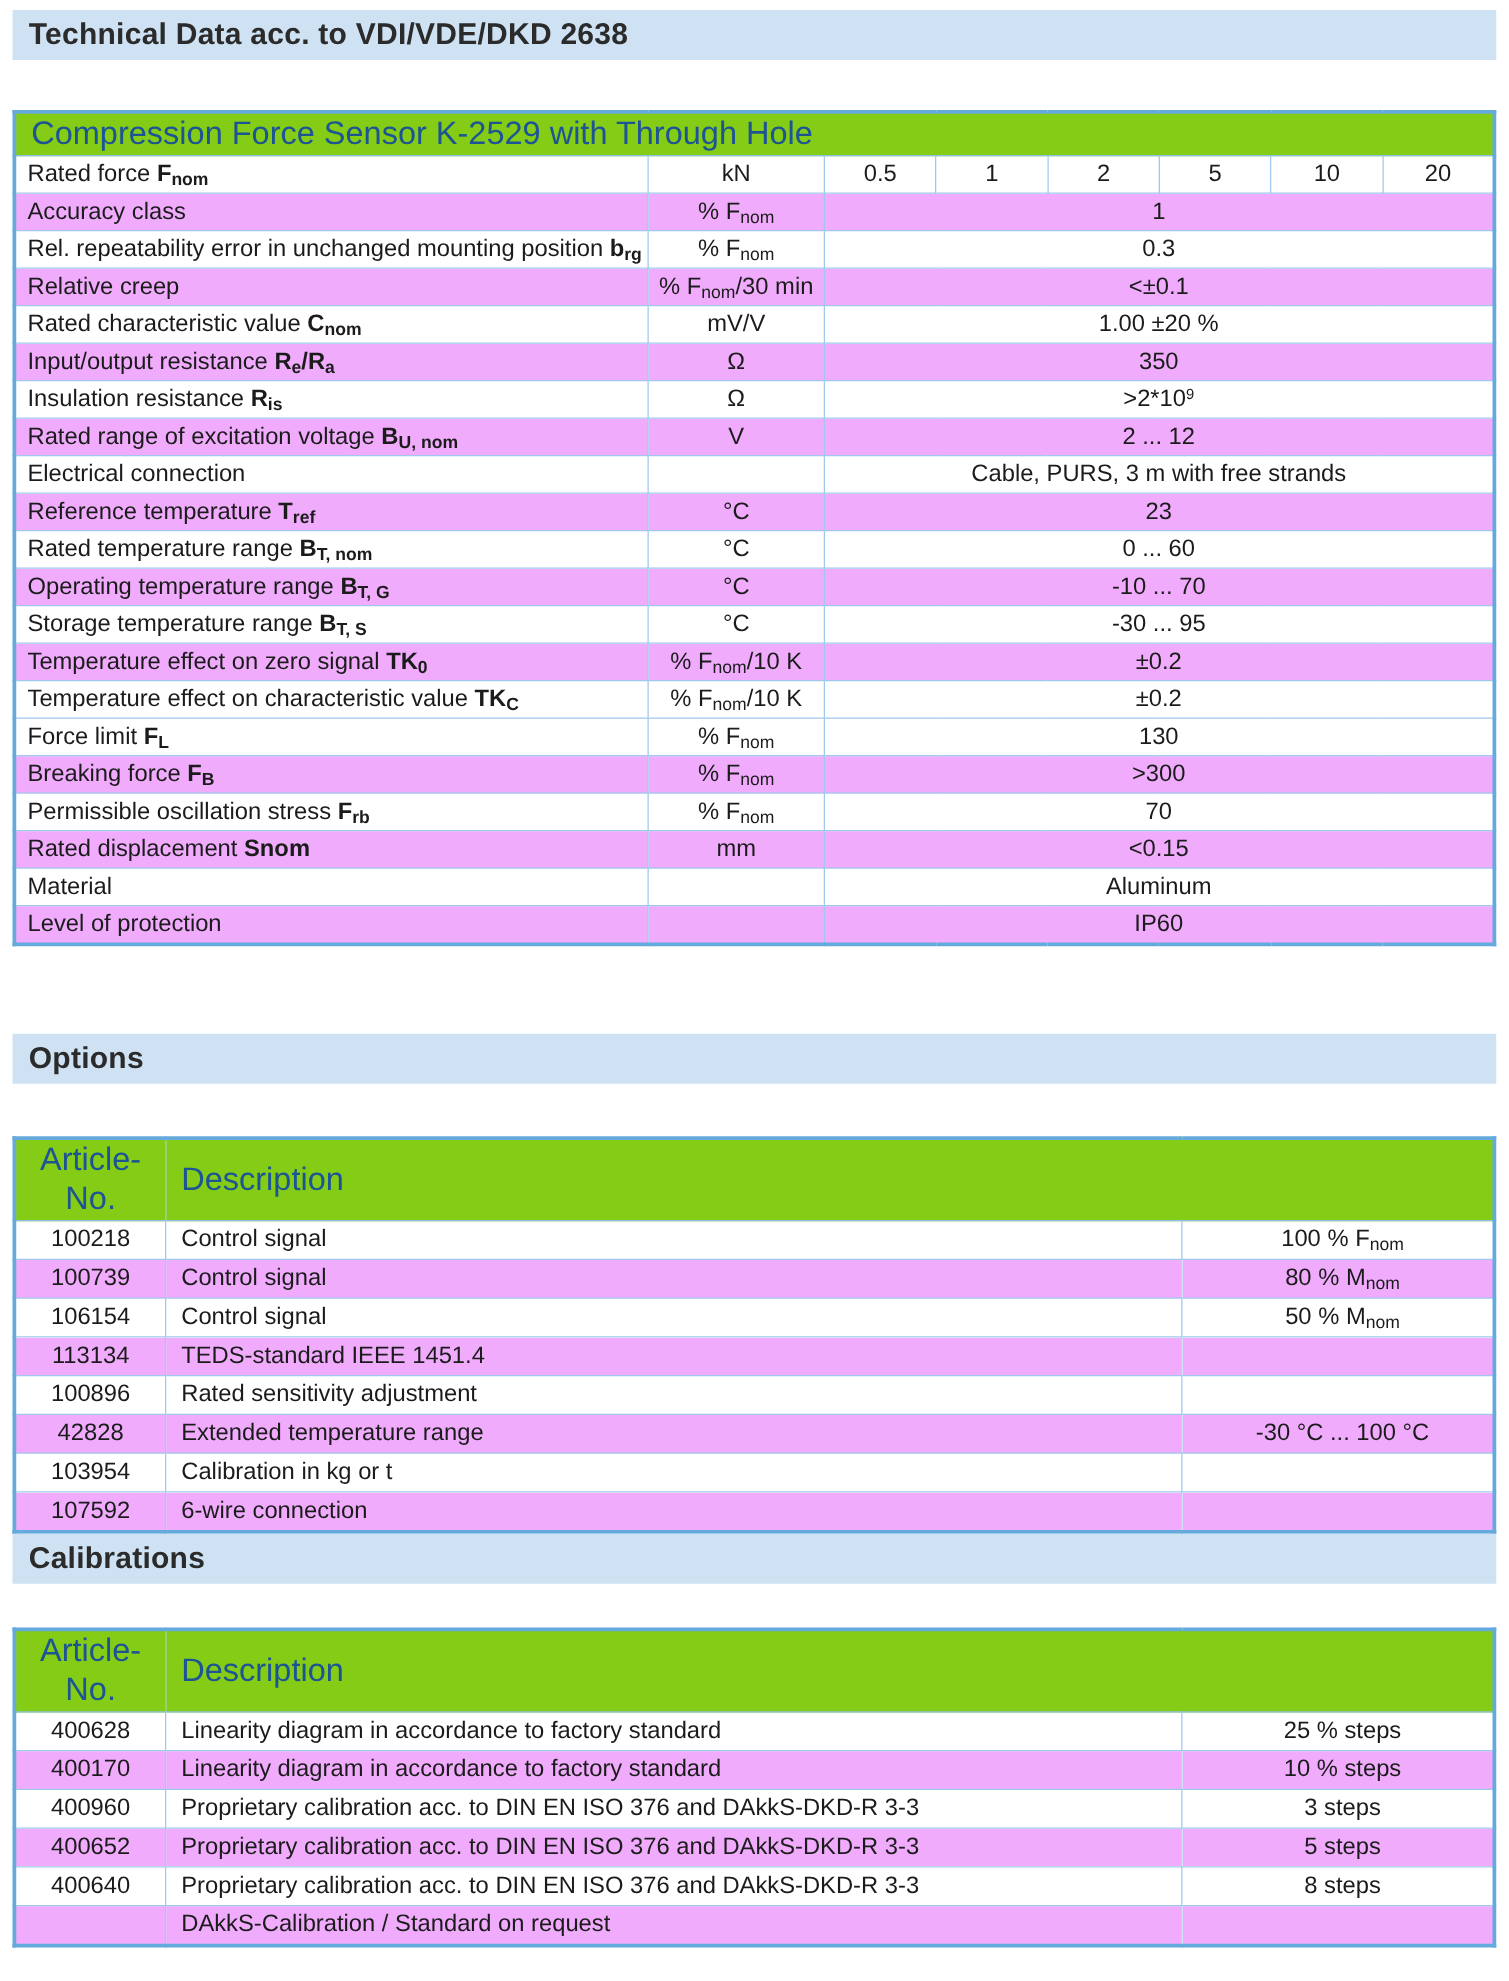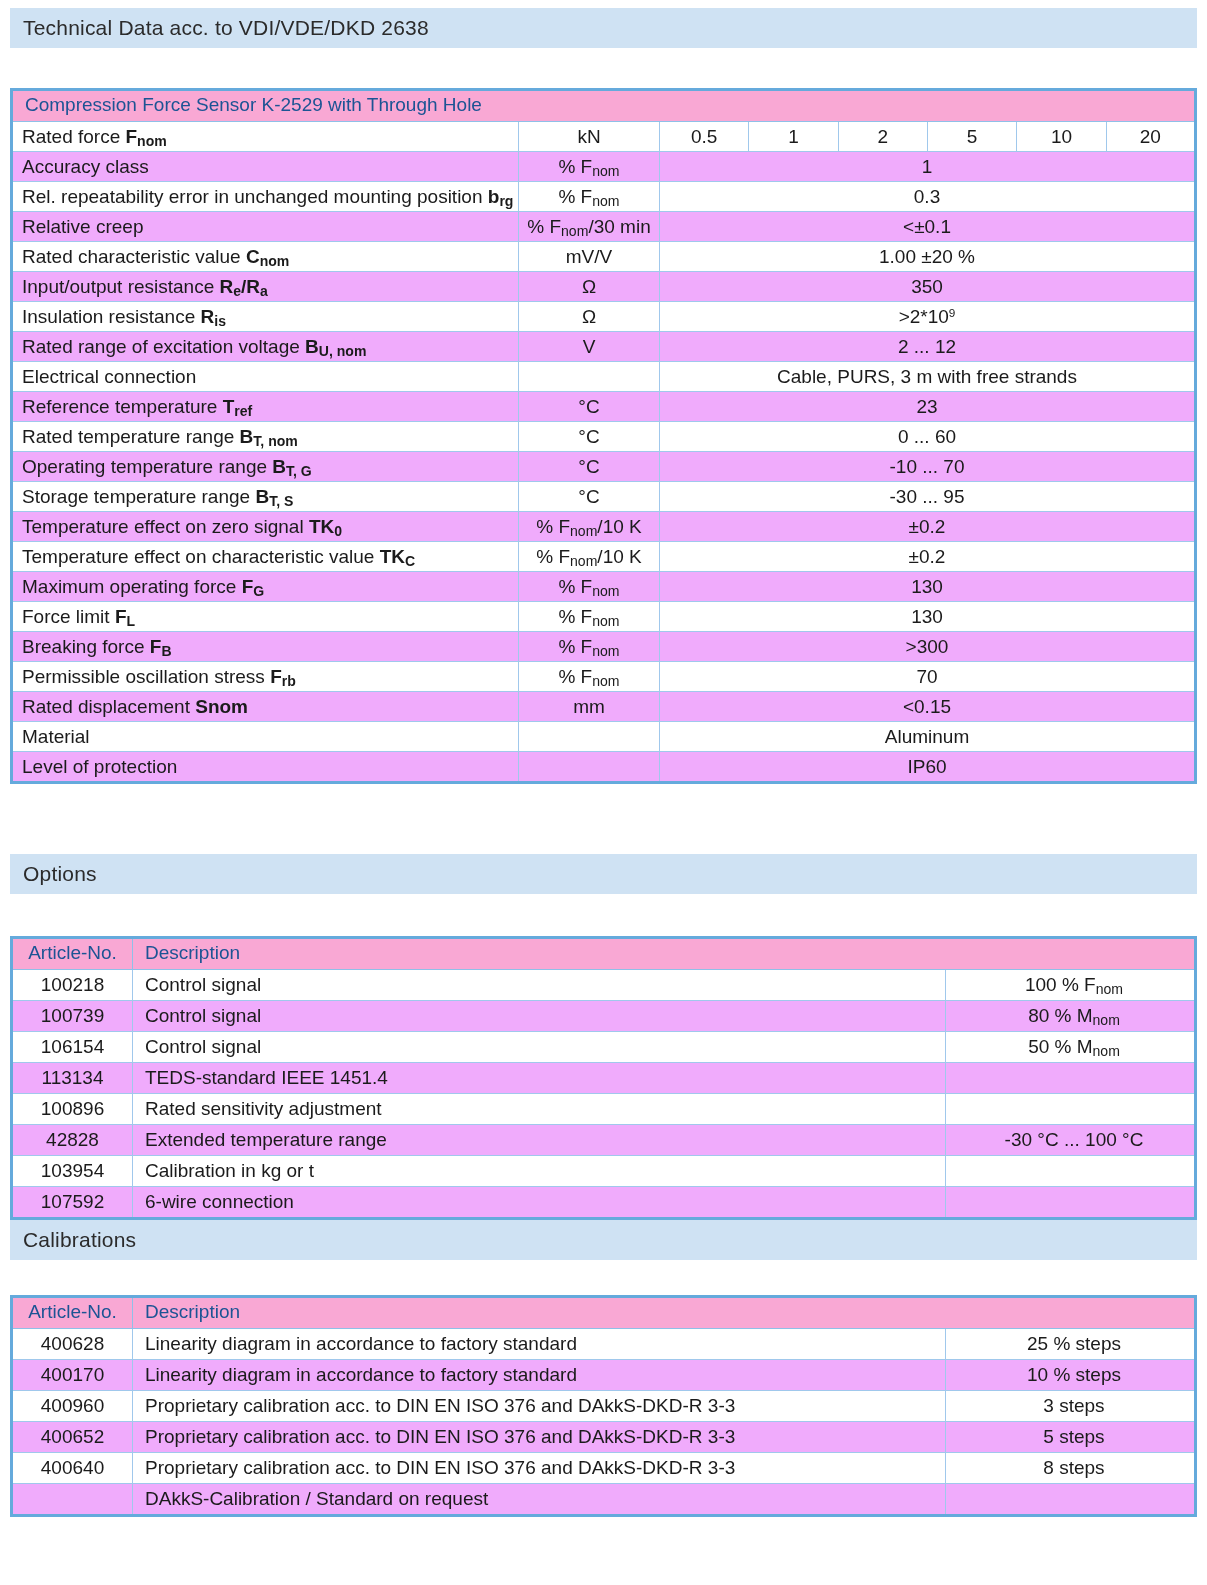--- a/index.html
+++ b/index.html
@@ -13,37 +13,37 @@
   .band {
     margin:0 10px;
     background:#cfe2f3;
     height:40px;
     display:flex; align-items:center;
     padding-left:13px;
     box-sizing:border-box;
   }
   .title-band { margin-top:8px; }
   .band-text {
-    font-size:21px; font-weight:400; color:#2b2b2b; letter-spacing:0.2px;text-align:right;
+    font-size:24px; font-weight:700; color:#2b2b2b; letter-spacing:0.2px;text-align:right;
   }
   table {
     border-collapse:collapse;
     table-layout:fixed;
     width:1187px;
     margin-left:10px;
   }
   .spec-table { margin-top:40px; border:3px solid #65aadc; }
   .item-table { border:3px solid #65aadc;padding-left:42px; }
   .options-table { margin-top:42px; }
   .calib-table { margin-top:35px; }
 
   thead th {
-    background:#f9a8d4;
+    background:#84cc16;
     color:#1c5494;
-    font-size:19px;
+    font-size:26px;
     font-weight:400;
     text-align:left;
     height:32px;
     box-sizing:border-box;
     padding:0 0 2px 12px;
     border:1px solid #8fc0e8;
   }
   .th-article { text-align:center; padding-left:0; }
 
   td {
@@ -167,25 +167,20 @@
       <tr class="alt">
         <td class="c-label">Temperature effect on zero signal <b>TK<sub>0</sub></b></td>
         <td class="c-unit">% F<sub>nom</sub>/10 K</td>
         <td class="c-merged" colspan="6">±0.2</td>
       </tr>
       <tr>
         <td class="c-label">Temperature effect on characteristic value <b>TK<sub>C</sub></b></td>
         <td class="c-unit">% F<sub>nom</sub>/10 K</td>
         <td class="c-merged" colspan="6">±0.2</td>
       </tr>
-      <tr class="alt">
-        <td class="c-label">Maximum operating force <b>F<sub>G</sub></b></td>
-        <td class="c-unit">% F<sub>nom</sub></td>
-        <td class="c-merged" colspan="6">130</td>
-      </tr>
       <tr>
         <td class="c-label">Force limit <b>F<sub>L</sub></b></td>
         <td class="c-unit">% F<sub>nom</sub></td>
         <td class="c-merged" colspan="6">130</td>
       </tr>
       <tr class="alt">
         <td class="c-label">Breaking force <b>F<sub>B</sub></b></td>
         <td class="c-unit">% F<sub>nom</sub></td>
         <td class="c-merged" colspan="6">&gt;300</td>
       </tr>

